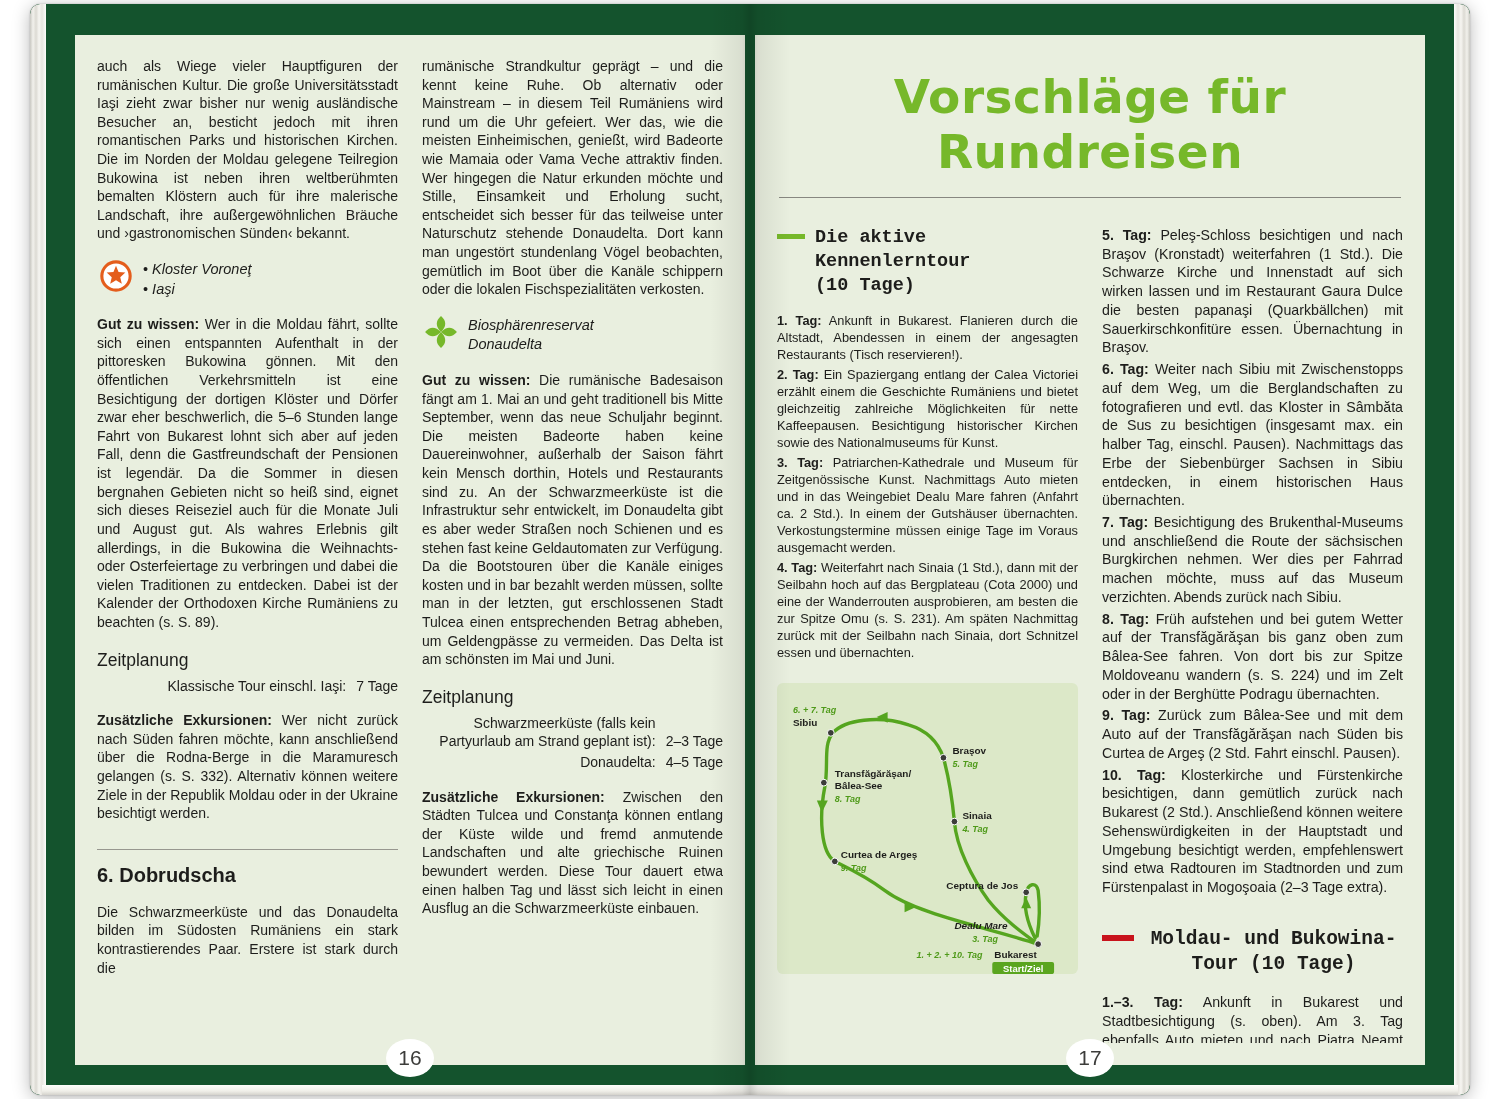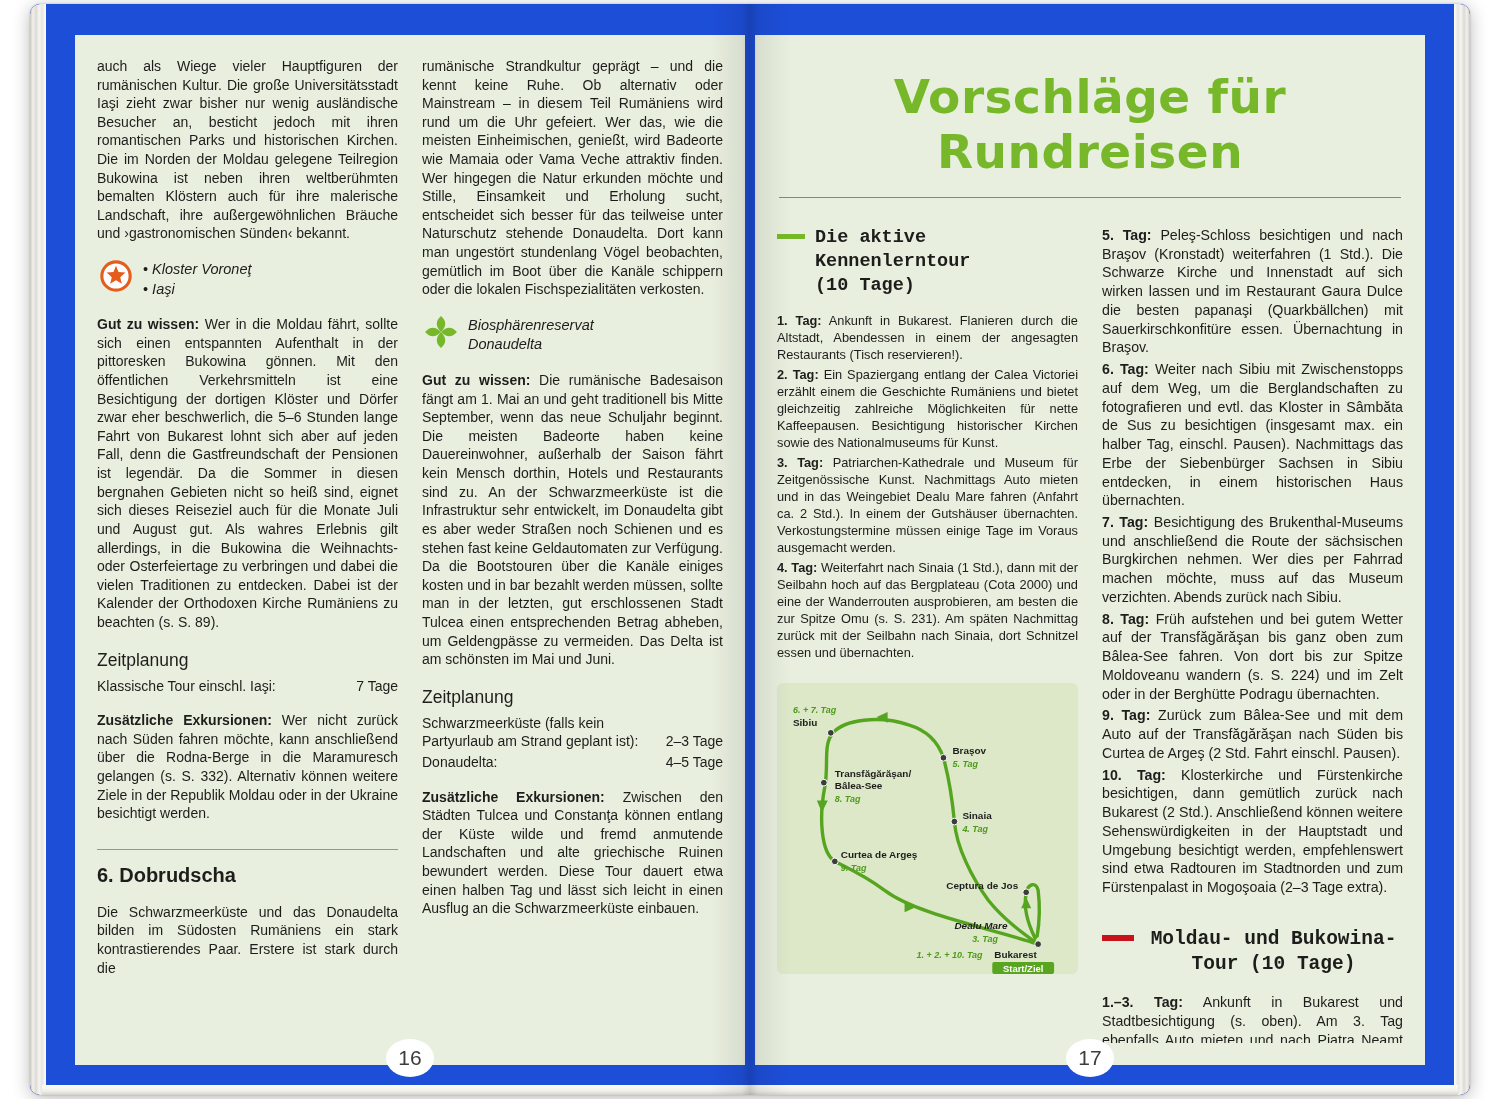--- a/index.html
+++ b/index.html
@@ -6,21 +6,21 @@
   html,body { width:1500px; height:1099px; }
   body {
     background:#ffffff;
     font-family:"Liberation Sans", sans-serif;
     color:#1d1d1b;
     overflow:hidden;
     position:relative;
   }
   .book {
     position:absolute; left:30px; top:4px; width:1440px; height:1091px;
-    background:#1d4ed8; border-radius:10px;
+    background:#14532d; border-radius:10px;
     box-shadow:0 3px 18px rgba(0,0,0,0.28), 0 0 2px rgba(0,0,0,0.25);
     overflow:hidden;
   }
   .edge-left {
     position:absolute; left:0; top:0; bottom:0; width:16px;
     background:linear-gradient(90deg,#c9c8c2 0,#f2f1ec 3px,#dcdad3 6px,#f6f5f1 9px,#e7e5df 12px,#fdfdfb 16px);
     border-radius:10px 0 0 10px;
   }
   .edge-right {
     position:absolute; right:0; top:0; bottom:0; width:16px;
@@ -46,21 +46,21 @@
 
   
   .body { font-size:14px; line-height:1.33; text-align:justify; hyphens:auto; -webkit-hyphens:auto; }
   .b { font-weight:bold; }
   h2.chapter { font-size:20px; font-weight:bold; margin:14px 0 16px 0; }
   h3.small-head { font-size:17.5px; font-weight:normal; margin:18px 0 6px 0; }
   .rule { border:none; border-top:1px solid #97978f; margin:26px 0 8px 0; }
   .plan-row { display:flex; align-items:flex-end; font-size:14px; line-height:1.33; margin-bottom:2px; }
   .plan-row .plan-label { flex:1; }
   .plan-row .plan-value { white-space:nowrap; margin-left:10px; }
-  .plan-block { margin-bottom:16px; }
+  .plan-block { margin-bottom:16px;text-align:right; }
 
   .poi { display:flex; align-items:flex-start; gap:10px; margin:16px 0 16px 2px; }
   .poi .icon { flex-shrink:0; width:34px; height:34px; }
   .poi-list { padding-top:1px; }
   .poi-item { font-style:italic; font-size:14.5px; line-height:1.35; }
   .poi-item.bullet::before { content:"• "; font-style:normal; }
 
   
   .rp-title {
     font-family:"DejaVu Sans", sans-serif;

